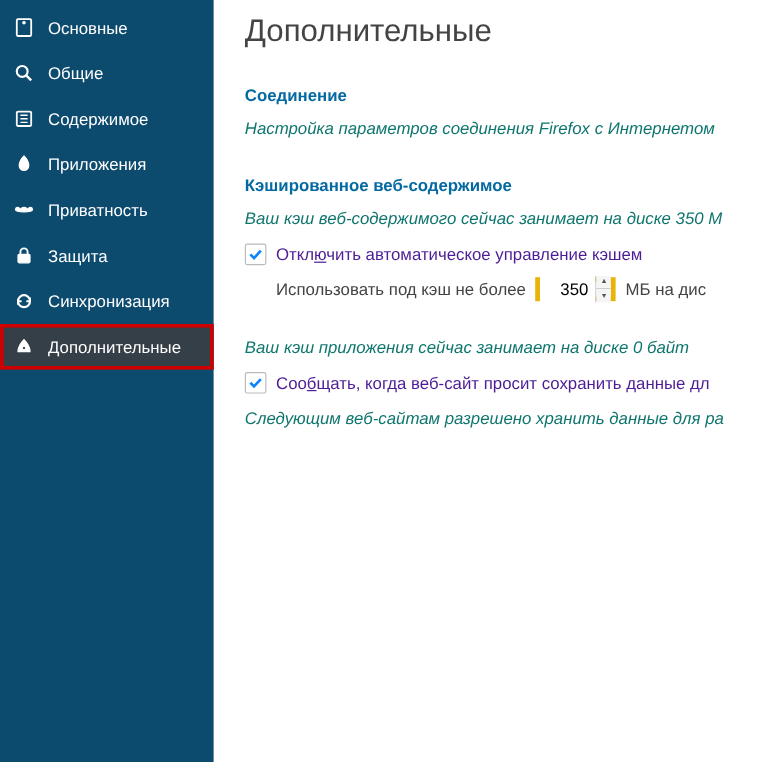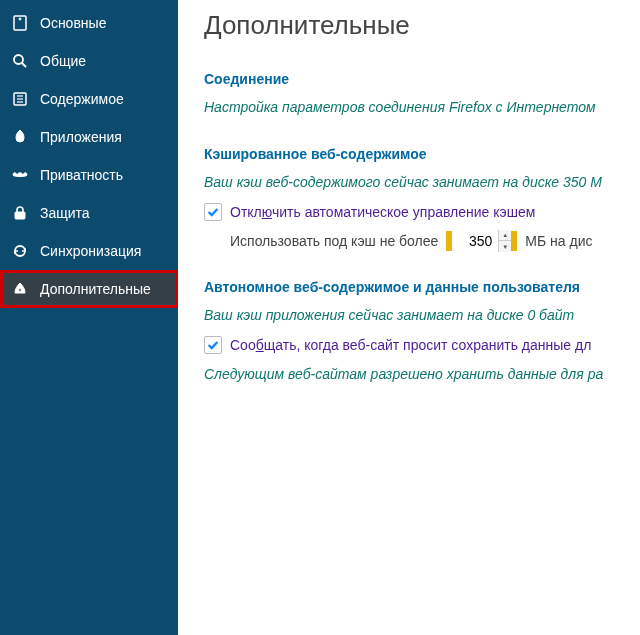--- a/index.html
+++ b/index.html
@@ -109,21 +109,21 @@
   .inline-row {
     display: flex;
     align-items: center;
     margin-left: 26px;
     color: #444;
     gap: 8px;
   }
   .num-input {
     display: flex;
     align-items: center;
-    border: 6px solid #eab308;
+    border: 4px solid #eab308;
     height: 20px;
   }
   .num-input input {
     width: 46px;
     height: 22px;
     border: none;
     text-align: right;
     padding-right: 6px;
     font-size: 14px;
     outline: none;
@@ -257,21 +257,20 @@
           <span class="spin-btns">
             <span class="spin">▲</span>
             <span class="spin">▼</span>
           </span>
         </span>
         <span>МБ на дис</span>
       </div>
     </div>
 
     <div class="section">
-      <div class="section-heading">Автономное веб-содержимое и данные пользователя</div>
       <div class="section-text">Ваш кэш приложения сейчас занимает на диске 0 байт</div>
       <div class="check-row">
         <span class="checkbox">
           <svg viewBox="0 0 16 16" width="14" height="14">
               <polyline points="3,8 6.5,11.5 13,4.5"></polyline>
             </svg>
         </span>
         <span><span>Соо</span><span class="underline">б</span><span>щать, когда веб-сайт просит сохранить данные дл</span></span>
       </div>
       <div class="section-text">Следующим веб-сайтам разрешено хранить данные для ра</div>

